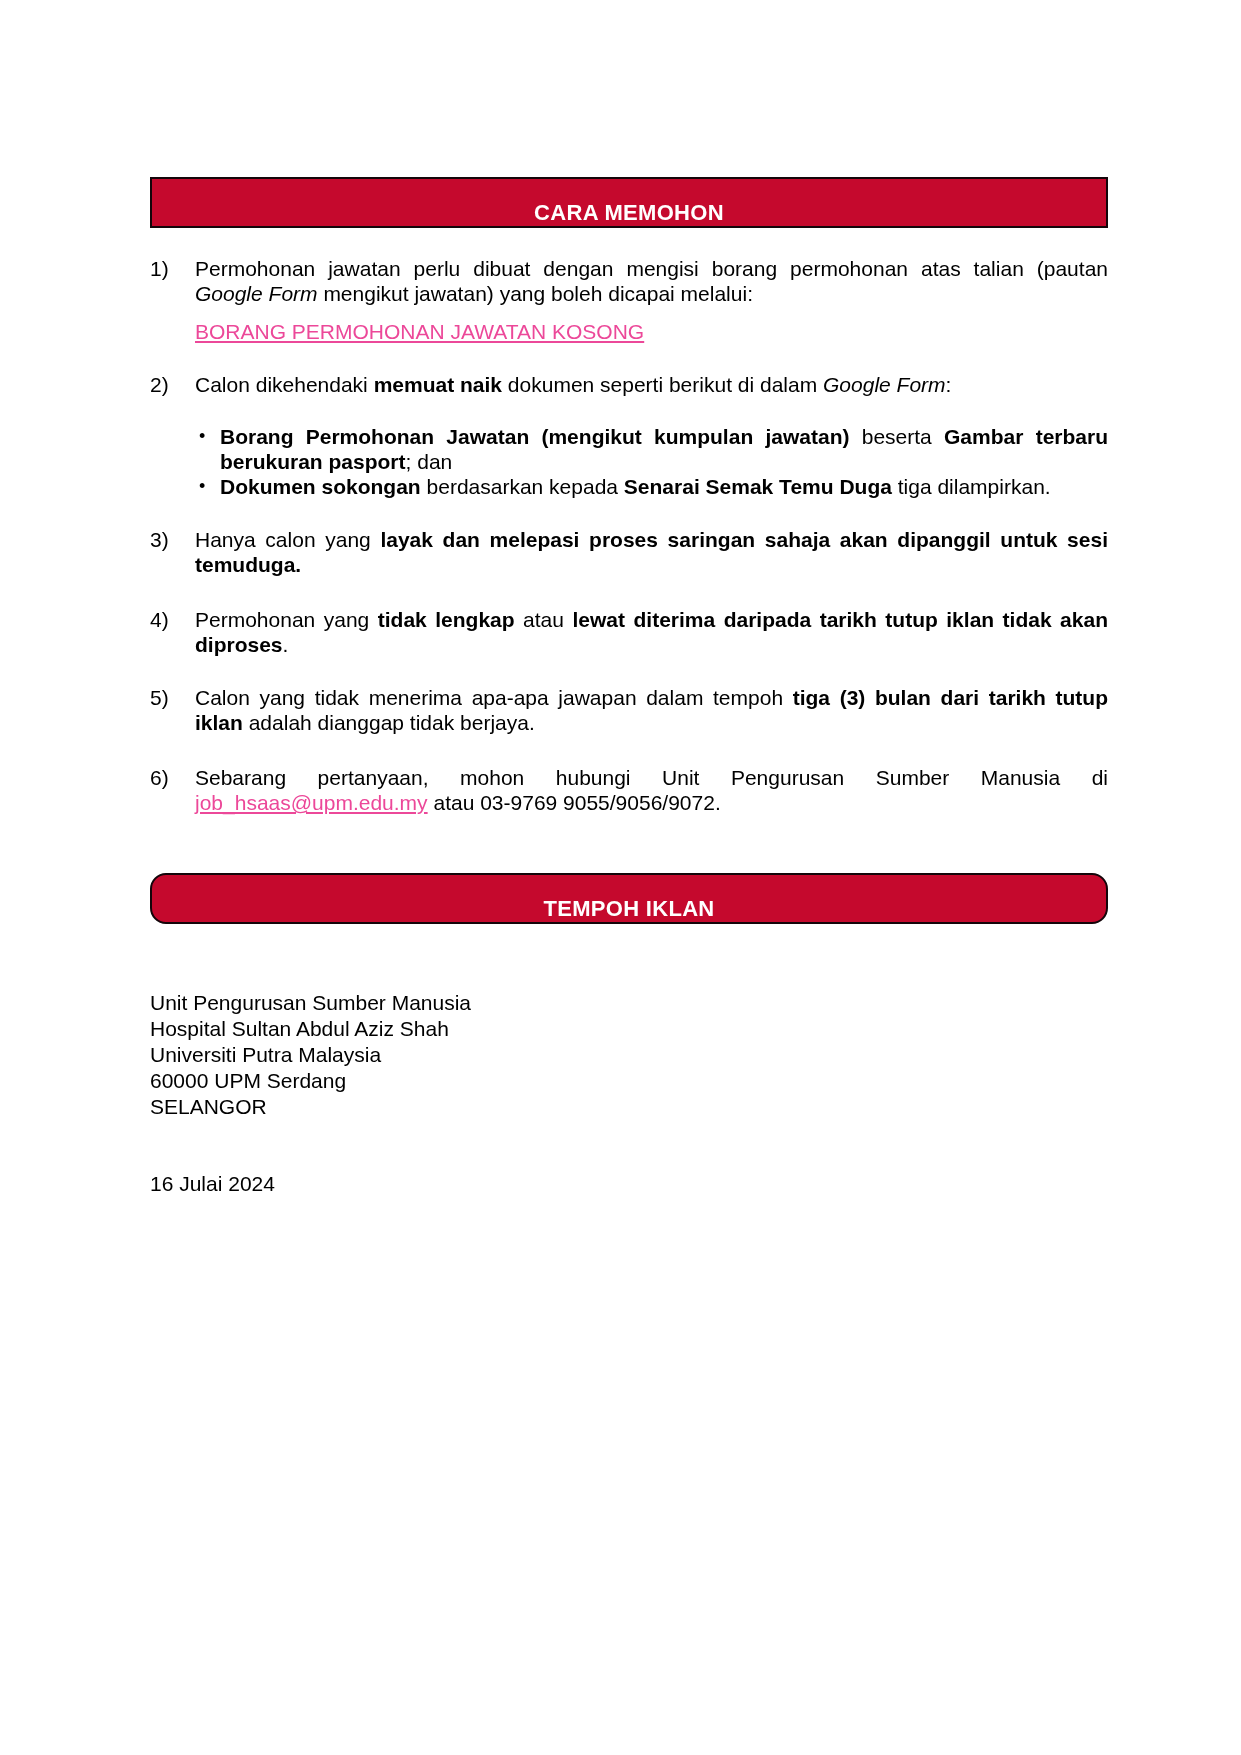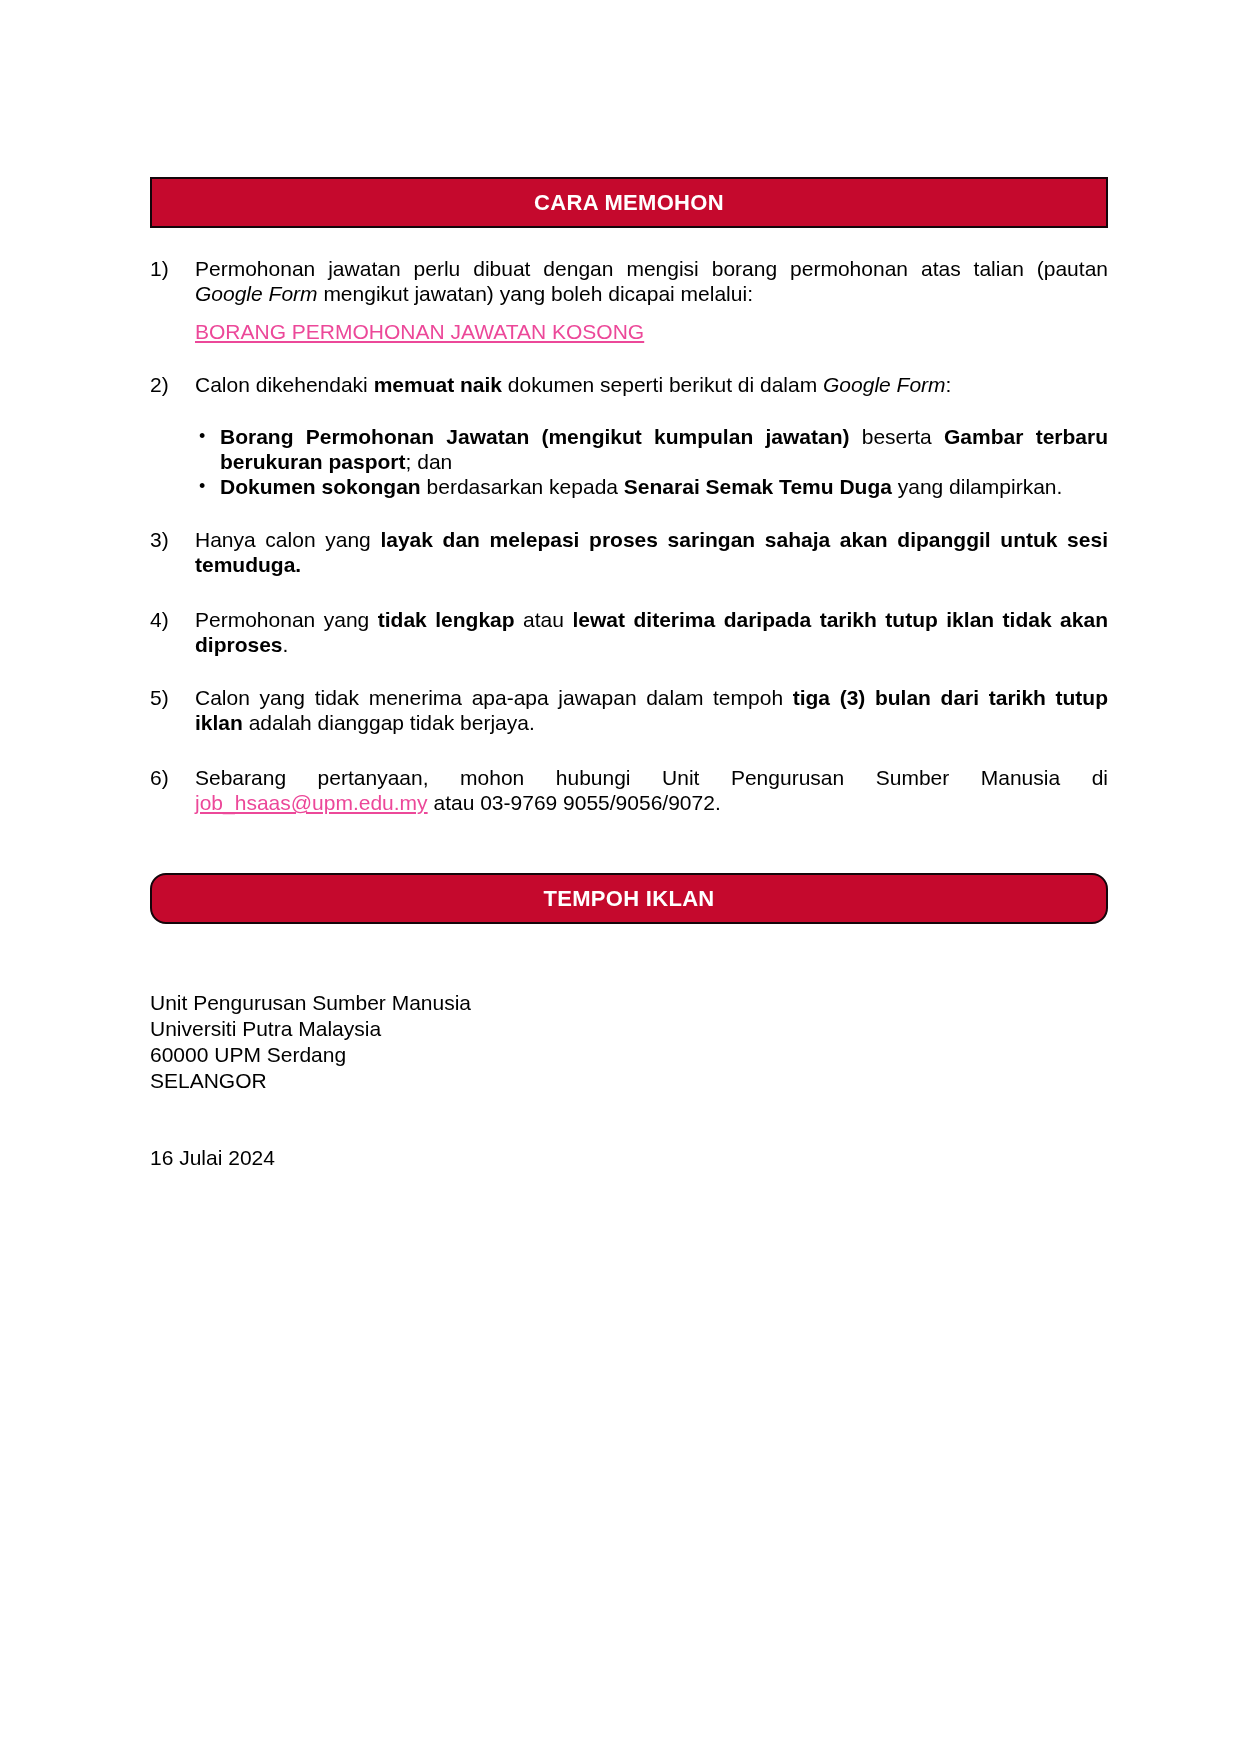--- a/index.html
+++ b/index.html
@@ -19,21 +19,21 @@
   .content {
     padding-left: 150px;
     padding-right: 133px;
   }
   .banner {
     margin-top: 30px;
     height: 51px;
     background: #c5092d;
     border: 2px solid #14050a;
     display: flex;
-    align-items: center;
+    align-items: flex-end;
     justify-content: center;
   }
   .banner.first { margin-top: 177px; }
   .banner .banner-title {
     color: #ffffff;
     font-weight: bold;
     font-size: 22px;
     letter-spacing: 0.3px;
   }
   .list-item {
@@ -115,21 +115,21 @@
     <div class="num">2)</div>
     <div class="item-body">
       <p class="rich"><span>Calon dikehendaki </span><span style="font-weight: bold;">memuat naik</span><span> dokumen seperti berikut di dalam </span><span style="font-style: italic;">Google Form</span><span>:</span></p>
       <div class="bullets">
         <div class="bullet-row">
           <div class="dot">•</div>
           <p class="rich"><span style="font-weight: bold;">Borang Permohonan Jawatan (mengikut kumpulan jawatan)</span><span> beserta </span><span style="font-weight: bold;">Gambar terbaru berukuran pasport</span><span>; dan</span></p>
         </div>
         <div class="bullet-row">
           <div class="dot">•</div>
-          <p class="rich"><span style="font-weight: bold;">Dokumen sokongan</span><span> berdasarkan kepada </span><span style="font-weight: bold;">Senarai Semak Temu Duga</span><span> yang dilampirkan.</span></p>
+          <p class="rich"><span style="font-weight: bold;">Dokumen sokongan</span><span> berdasarkan kepada </span><span style="font-weight: bold;">Senarai Semak Temu Duga</span><span> tiga dilampirkan.</span></p>
         </div>
       </div>
     </div>
   </div>
 
   <div class="list-item">
     <div class="num">3)</div>
     <div class="item-body">
       <p class="rich"><span>Hanya calon yang </span><span style="font-weight: bold;">layak dan melepasi proses saringan sahaja akan dipanggil untuk sesi temuduga.</span></p>
     </div>
@@ -156,20 +156,21 @@
     </div>
   </div>
 
   <div class="banner section-gap-large">
     <span class="banner-title">TEMPOH IKLAN</span>
   </div>
 
 
   <div class="address-block">
     <div>Unit Pengurusan Sumber Manusia</div>
+    <div>Hospital Sultan Abdul Aziz Shah</div>
     <div>Universiti Putra Malaysia</div>
     <div>60000 UPM Serdang</div>
     <div>SELANGOR</div>
   </div>
 
   <div class="date-line">16 Julai 2024</div>
 
 </div>
 
 </body></html>

